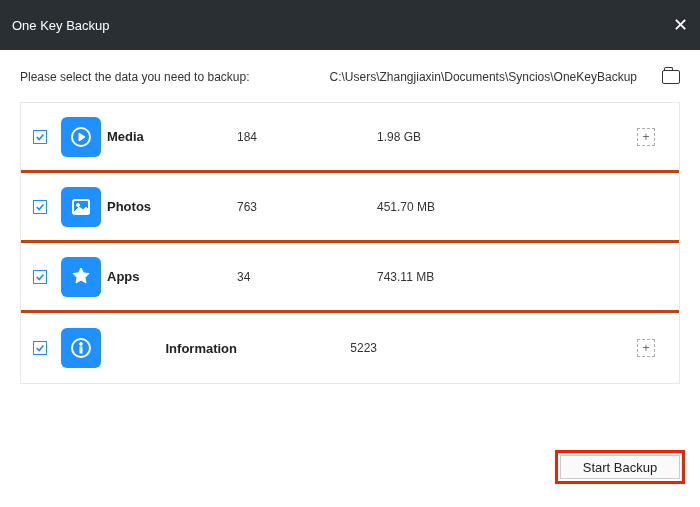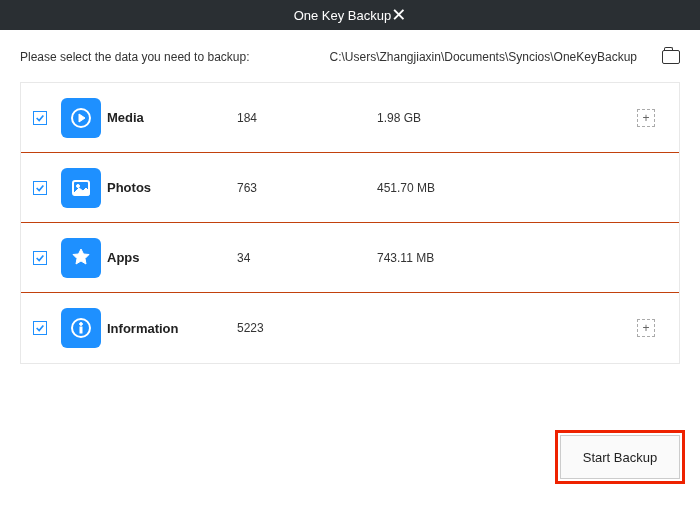--- a/index.html
+++ b/index.html
@@ -1,48 +1,48 @@
 <!DOCTYPE html>
 <html><head>
 <meta charset="utf-8">
 <style>
 * { margin: 0; padding: 0; box-sizing: border-box; font-family: "Segoe UI", Arial, sans-serif; }
 body { width: 700px; height: 507px; background: #fff; overflow: hidden; }
 
-.titlebar { height: 30px; background: #2a2f33; color: #fff; display: flex; align-items: center; justify-content: center; padding: 0 12px; font-size: 13px; }
+.titlebar { height: 50px; background: #2a2f33; color: #fff; display: flex; align-items: center; justify-content: space-between; padding: 0 12px; font-size: 13px; }
 .titlebar .close { font-size: 18px; cursor: pointer; line-height: 1; }
 
 .content { padding: 20px 20px 0 20px; }
 
 .header-row { display: flex; align-items: flex-end; justify-content: space-between; margin-bottom: 18px; font-size: 12px; color: #333; }
 .header-row .path { display: flex; align-items: center; gap: 25px; color: #333; }
 
 .folder-icon { width: 18px; height: 14px; border: 1.5px solid #333; border-radius: 2px; position: relative; display: inline-block; }
 .folder-icon::before { content: ""; position: absolute; top: -4px; left: 1px; width: 7px; height: 3px; border: 1.5px solid #333; border-bottom: none; border-radius: 2px 2px 0 0; }
 
 .list { border: 1px solid #e8e8e8; }
 
-.row { display: grid; grid-template-columns: 28px 46px 130px 140px 1fr 30px; align-items: center; height: 70px; padding: 0 12px; border-bottom: 1px solid #c2410c; }
-.row:last-child { border-bottom: none; }
+.row { display: grid; grid-template-columns: 28px 46px 130px 140px 1fr 30px; align-items: center; height: 70px; padding: 0 12px; border-bottom: 3px solid #c2410c; }
+.row:last-child { border-bottom: none; text-align: right; }
 
 .checkbox { width: 14px; height: 14px; border: 1.5px solid #1e90ff; display: flex; align-items: center; justify-content: center; cursor: pointer; }
 .checkbox svg { width: 10px; height: 10px; }
 
 .icon-box { width: 40px; height: 40px; background: #1e90ff; border-radius: 6px; display: flex; align-items: center; justify-content: center; }
 .icon-box svg { width: 24px; height: 24px; fill: #fff; stroke: #fff; }
 
 .label { font-size: 13px; font-weight: bold; color: #222; }
 .count { font-size: 12px; color: #333; }
 .size { font-size: 12px; color: #333; }
 
 .expand { width: 18px; height: 18px; border: 1px dashed #aaa; display: flex; align-items: center; justify-content: center; font-size: 12px; color: #666; cursor: pointer; }
 .empty { }
 
 .footer { position: absolute; bottom: 28px; right: 20px; }
-.start-btn { width: 120px; height: 44px; background: #fafafa; border: 1px solid #ccc; font-size: 13px; color: #222; cursor: pointer; outline: 3px solid #e20; outline-offset: 2px; }
+.start-btn { width: 120px; height: 24px; background: #fafafa; border: 1px solid #ccc; font-size: 13px; color: #222; cursor: pointer; outline: 3px solid #e20; outline-offset: 2px; }
 </style>
 </head>
 <body>
 
 <div class="titlebar">
   <span>One Key Backup</span>
   <span class="close">✕</span>
 </div>
 
 <div class="content">

